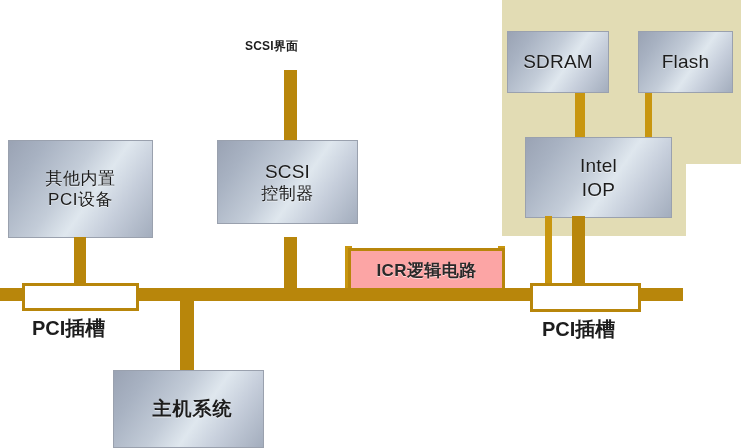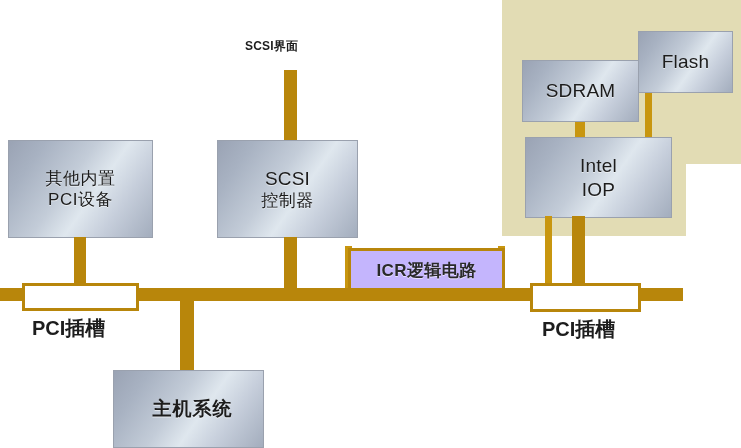--- a/index.html
+++ b/index.html
@@ -28,21 +28,21 @@
   
   .wire{position:absolute;background:#b8860b;}
   .wire.lt{background:#c8960f;}
 
   
   .slot{
     position:absolute;background:#ffffff;
     border:3px solid #b8860b;box-sizing:border-box;
   }
   .icr{
-    position:absolute;background:#c4b5fd;
+    position:absolute;background:#fca5a5;
     border:3px solid #b8860b;box-sizing:border-box;
     display:flex;align-items:center;justify-content:center;
     color:#2a2a2a;text-shadow:0 1px 0 rgba(255,255,255,.6);
     white-space:nowrap;
   }
 
   
   .lbl{
     position:absolute;color:#1d1d1d;white-space:nowrap;
     text-shadow:0 1px 0 rgba(255,255,255,.6);
@@ -60,40 +60,40 @@
 <body>
 
 <div id="stage">
 
   <div class="panel" style="left:502px;top:0px;width:239px;height:164px;"></div>
   <div class="panel" style="left:502px;top:163px;width:184px;height:73px;"></div>
 
   <div class="wire lt" style="left:575px;top:92px;width:10px;height:50px;"></div>
   <div class="wire lt" style="left:645px;top:92px;width:7px;height:50px;"></div>
 
-  <div class="box" style="left:522px;top:31px;width:117px;height:62px;margin-top:29px;">
+  <div class="box" style="left:507px;top:31px;width:102px;height:62px;">
     <span class="ln f-box-en">SDRAM</span>
   </div>
 
   <div class="box" style="left:638px;top:31px;width:95px;height:62px;">
     <span class="ln f-box-en">Flash</span>
   </div>
 
   <div class="box" style="left:525px;top:137px;width:147px;height:81px;">
     <span class="ln f-box-en">Intel</span>
     <span class="ln f-box-en">IOP</span>
   </div>
 
   <div class="wire lt" style="left:545px;top:216px;width:7px;height:80px;"></div>
   <div class="wire" style="left:572px;top:216px;width:13px;height:84px;"></div>
 
   <div class="lbl f-scsi-if" style="left:245px;top:38px;">SCSI界面</div>
   <div class="wire" style="left:284px;top:70px;width:13px;height:72px;"></div>
 
-  <div class="box" style="left:217px;top:140px;width:141px;height:98px;">
+  <div class="box" style="left:217px;top:140px;width:141px;height:84px;">
     <span class="ln f-box-en">SCSI</span>
     <span class="ln f-box-cn">控制器</span>
   </div>
   <div class="wire" style="left:284px;top:237px;width:13px;height:64px;"></div>
 
   <div class="box" style="left:8px;top:140px;width:145px;height:98px;">
     <span class="ln f-box-cn">其他内置</span>
     <span class="ln f-box-cn">PCI设备</span>
   </div>
   <div class="wire" style="left:74px;top:237px;width:12px;height:50px;"></div>

